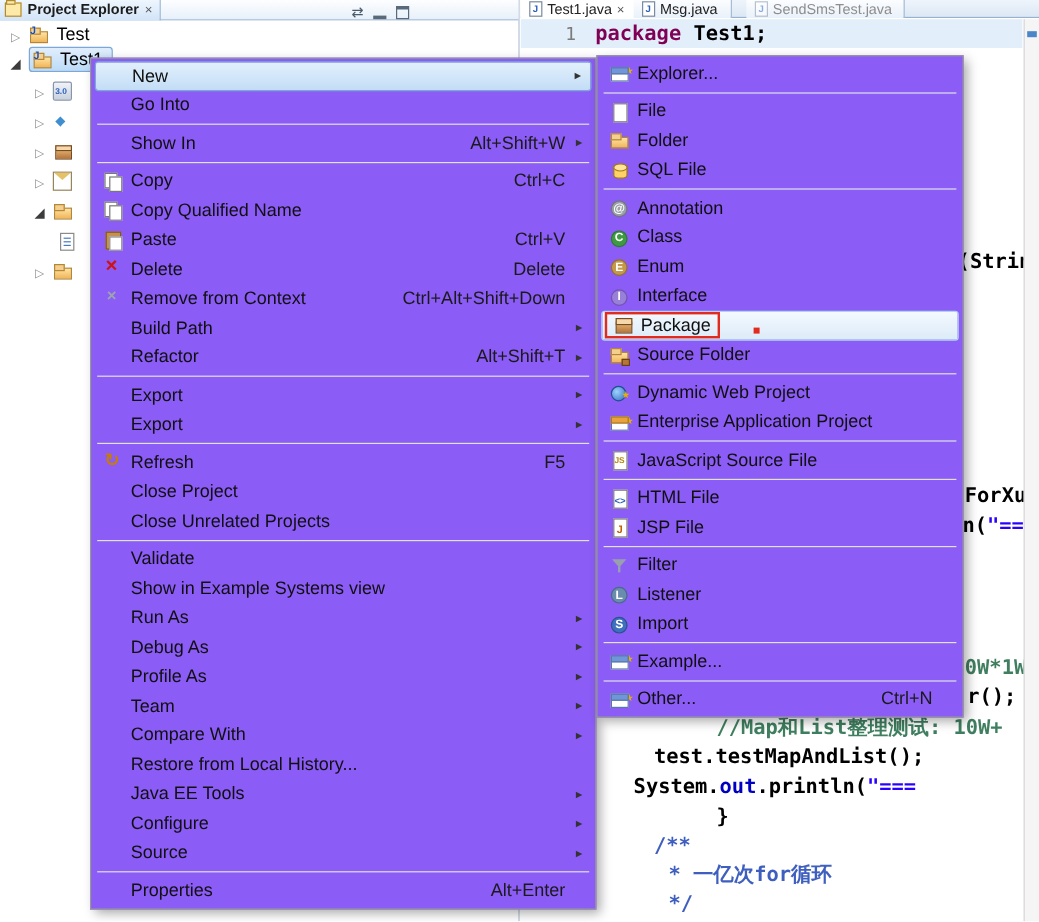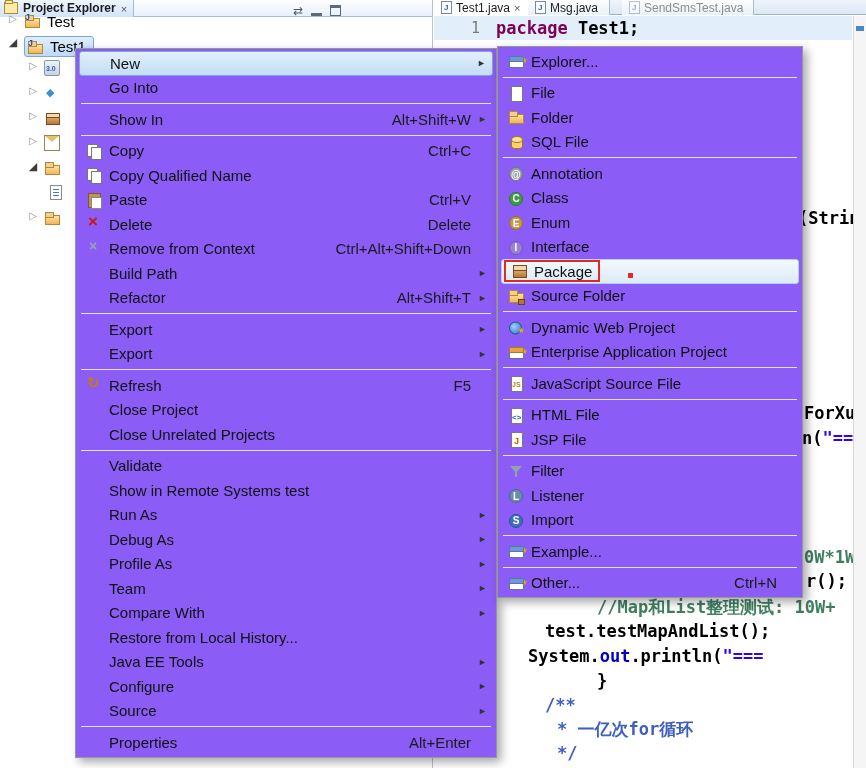--- a/index.html
+++ b/index.html
@@ -13,21 +13,21 @@
   .view-tab{position:absolute;left:0;top:0;height:17px;display:flex;align-items:center;gap:5px;padding:0 6px 1px 4px;background:linear-gradient(#eef6fe,#d2e4f8);border-right:1px solid #9fb9d6}
   .view-tab-ico{width:14px;height:12px;position:relative;background:#fde9a8;border:1px solid #b08a34}
   .view-tab-ico::before{content:"";position:absolute;left:0;top:-3px;width:6px;height:2px;background:#fde9a8;border:1px solid #b08a34}
   .view-tab-title{font:bold 12px "Liberation Sans",sans-serif;color:#1c1c1c;white-space:nowrap}
   .view-tab-close::before{content:"×";font-size:11px;color:#555}
   .hdr-tools{position:absolute;left:293px;top:1px;display:flex;gap:8px;align-items:center}
   .tool-link::before{content:"⇄";font-size:12px;color:#4a5a6a}
   .tool-min{width:11px;height:11px;border-bottom:3px solid #5a6a7a}
   .tool-max{width:11px;height:11px;border:1px solid #5a6a7a;border-top:3px solid #5a6a7a}
 
-  .tree-row{position:absolute;height:24px;display:flex;align-items:flex-start;gap:4px;font-size:15px;color:#000;white-space:nowrap}
+  .tree-row{position:absolute;height:24px;display:flex;align-items:flex-end;gap:4px;font-size:15px;color:#000;white-space:nowrap}
   .twisty{flex:0 0 14px;width:14px;text-align:center;font-size:10px;color:#909090}
   .twisty::before{content:"▷"}
   .twisty.open{color:#3c3c3c;font-size:11px}
   .twisty.open::before{content:"◢"}
   .t-label{padding:0 3px}
   .sel-wrap{display:inline-flex;align-items:center;gap:4px;padding:1px 4px 1px 2px;background:linear-gradient(#e0eefc,#bcdbf7);border:1px solid #7da7d9;border-radius:3px}
 
   .t-ico{position:relative;flex:0 0 16px;width:16px;height:16px;display:inline-block}
   .t-folder::before{content:"";position:absolute;left:1px;top:5px;width:13px;height:8px;background:linear-gradient(#ffe3a0,#f0b55a);border:1px solid #b58634}
   .t-folder::after{content:"";position:absolute;left:1px;top:2px;width:7px;height:4px;background:#f5cf8f;border:1px solid #b58634}
@@ -304,21 +304,21 @@
         <span class="mi-label">Close Project</span>
       </div>
     <div class="m-item">
         <span class="mi-label">Close Unrelated Projects</span>
       </div>
     <div class="m-sep"></div>
     <div class="m-item">
         <span class="mi-label">Validate</span>
       </div>
     <div class="m-item">
-        <span class="mi-label">Show in Remote Systems test</span>
+        <span class="mi-label">Show in Example Systems view</span>
       </div>
     <div class="m-item has-sub">
         <span class="mi-label">Run As</span>
       </div>
     <div class="m-item has-sub">
         <span class="mi-label">Debug As</span>
       </div>
     <div class="m-item has-sub">
         <span class="mi-label">Profile As</span>
       </div>

